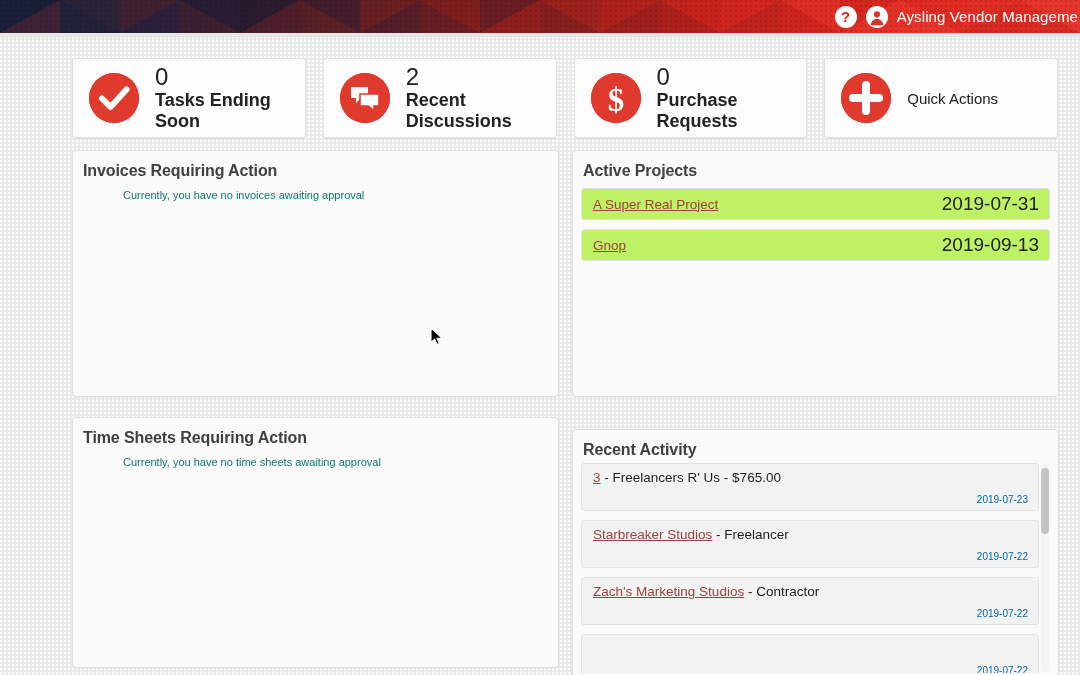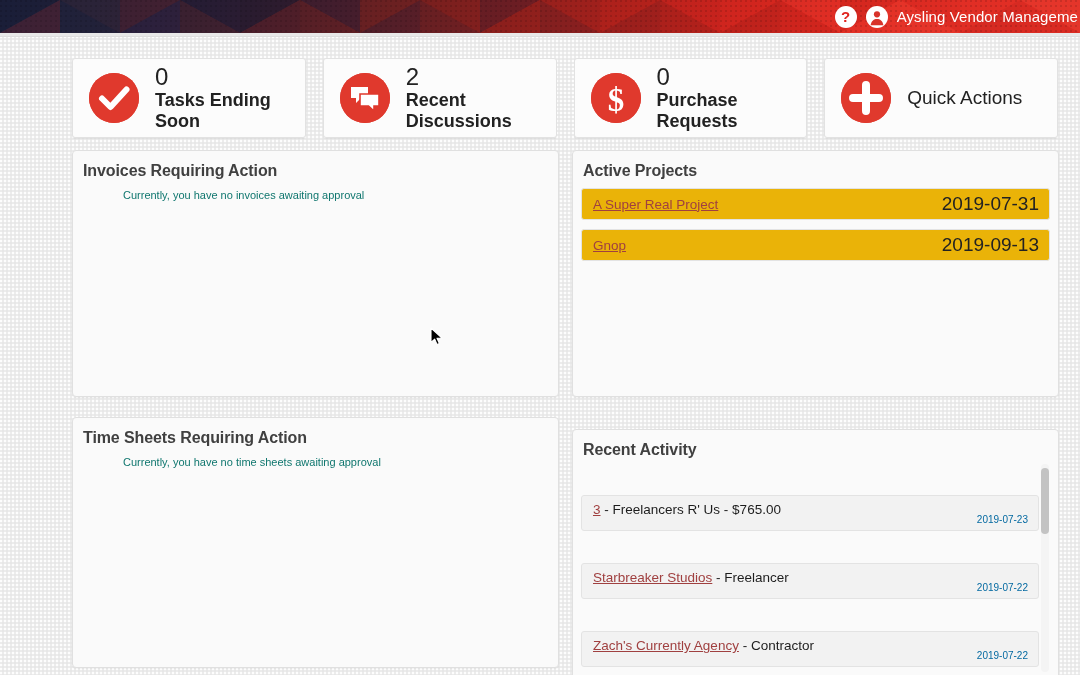--- a/index.html
+++ b/index.html
@@ -81,21 +81,21 @@
   .stat-icon {
     width: 50px; height: 50px; border-radius: 50%;
     background: #e0392d;
     display: flex; align-items: center; justify-content: center;
     flex: 0 0 auto;
   }
   .stat-icon svg { display: block; }
   .stat-text { display: flex; flex-direction: column; justify-content: center; }
   .stat-value { font-size: 24px; color: #222; line-height: 1.08; font-weight: 400; }
   .stat-label { font-size: 18px; color: #222; font-weight: bold; margin-top: 1px; }
-  .stat-card.quick .stat-label-big { font-size: 19px; color: #222; font-weight: 400; }
+  .stat-card.quick .stat-label-big { font-size: 15px; color: #222; font-weight: 400; }
 
   
   .panel {
     position: absolute;
     background: #fafafa;
     border: 1px solid #e0e0e0;
     border-radius: 4px;
     box-shadow: 0 1px 1px rgba(0,0,0,.04);
     overflow: hidden;
   }
@@ -111,21 +111,21 @@
   }
 
   #panel-invoices { left: 72px;  top: 150px; width: 487px; height: 247px; }
   #panel-projects { left: 572px; top: 150px; width: 487px; height: 247px; }
   #panel-timesheets { left: 72px;  top: 417px; width: 487px; height: 251px; }
   #panel-activity { left: 572px; top: 429px; width: 487px; height: 251px; }
 
   
   .list-area { padding: 8px 8px 0 8px; }
   .list-row {
-    background: #eab308;
+    background: #bef264;
     border: 1px solid #e3e3e3;
     border-radius: 3px;
     margin-bottom: 9px;
     padding: 6px 10px 6px 11px;
     position: relative;
     gap: 12px;
   }
   .project-row {
     display: flex; align-items: center; justify-content: space-between;
     height: 32px; padding: 0 10px 0 11px;
@@ -141,24 +141,23 @@
     position: absolute; left: 8px; top: 33px;
     width: 471px; height: 210px;
     overflow: hidden;
   }
   #activity-list { width: 458px; }
   .act-row {
     background: #f2f2f2;
     border: 1px solid #e3e3e3;
     border-radius: 3px;
     margin-bottom: 9px;
-    height: 36px;
+    height: 48px;
     padding: 6px 10px 12px 11px;
     position: relative;
-    margin-top: 32px;
   }
   .act-main { font-size: 13.5px; color: #1d1d1d; white-space: nowrap; }
   .act-main .lnk { color: #a04040; text-decoration: underline; cursor: pointer; }
   .act-date { font-size: 10px; color: #0369a1; position: absolute; right: 10px; bottom: 5px; }
 
   #activity-scrollbar {
     position: absolute; right: 9px; top: 34px;
     width: 8px; height: 208px;
     background: #f4f4f4;
     border-radius: 4px;
@@ -333,21 +332,21 @@
 
       <div class="act-row">
         <div class="act-main">
           <span class="lnk">Starbreaker Studios</span><span> - Freelancer</span>
         </div>
         <div class="act-date">2019-07-22</div>
       </div>
 
       <div class="act-row">
         <div class="act-main">
-          <span class="lnk">Zach's Currently Agency</span><span> - Contractor</span>
+          <span class="lnk">Zach's Marketing Studios</span><span> - Contractor</span>
         </div>
         <div class="act-date">2019-07-22</div>
       </div>
 
       <div class="act-row">
         <div class="act-date">2019-07-22</div>
       </div>
 
     </div>
   </div>

